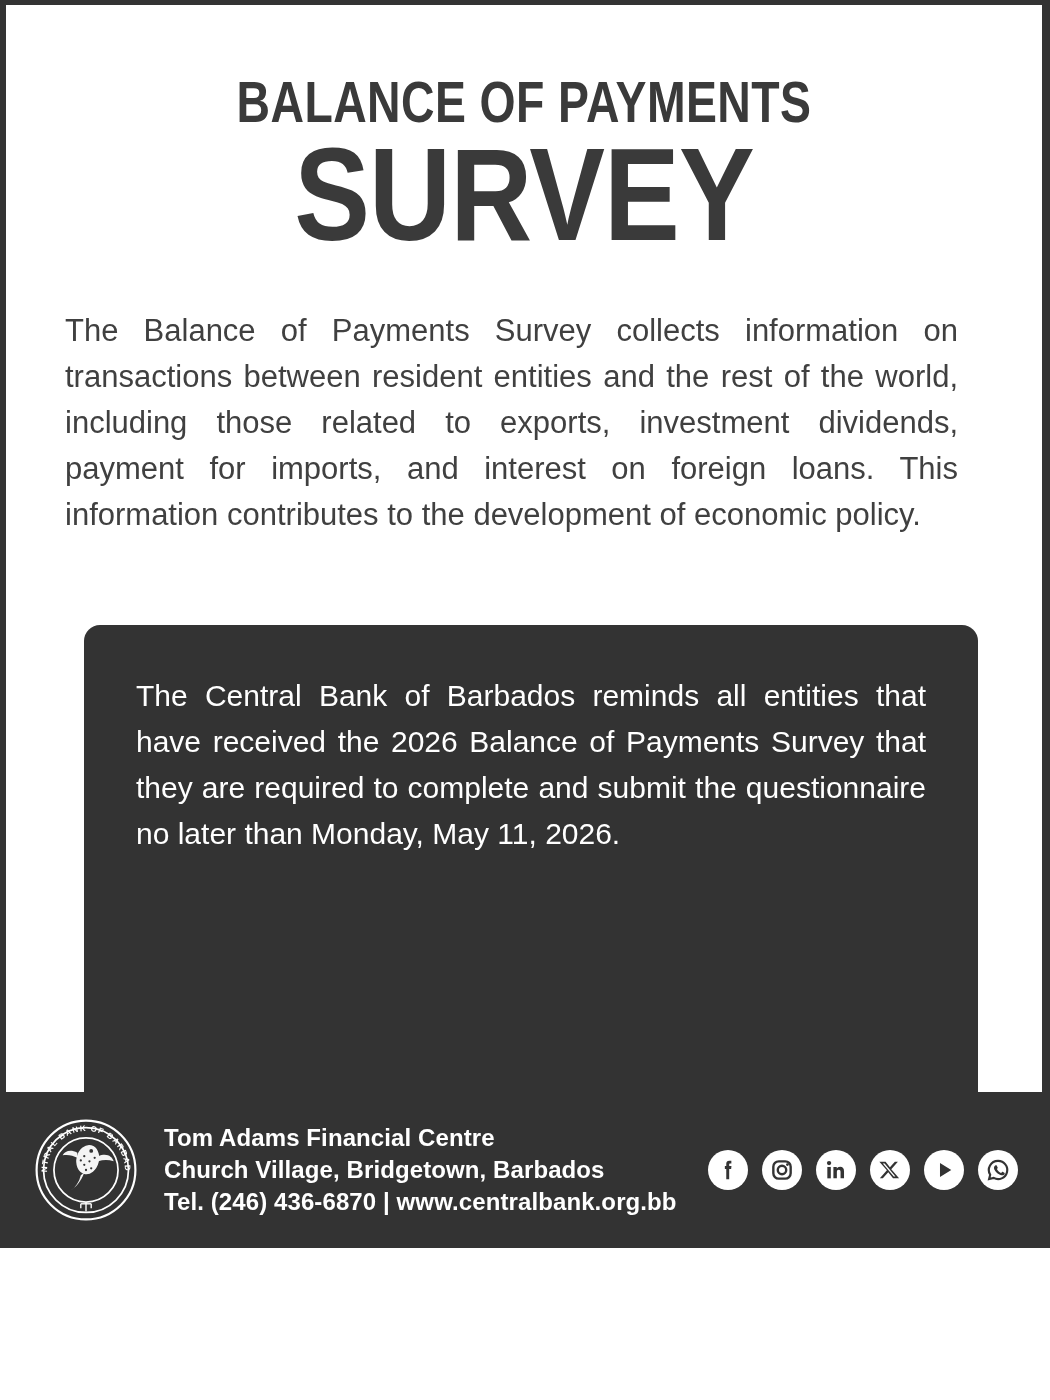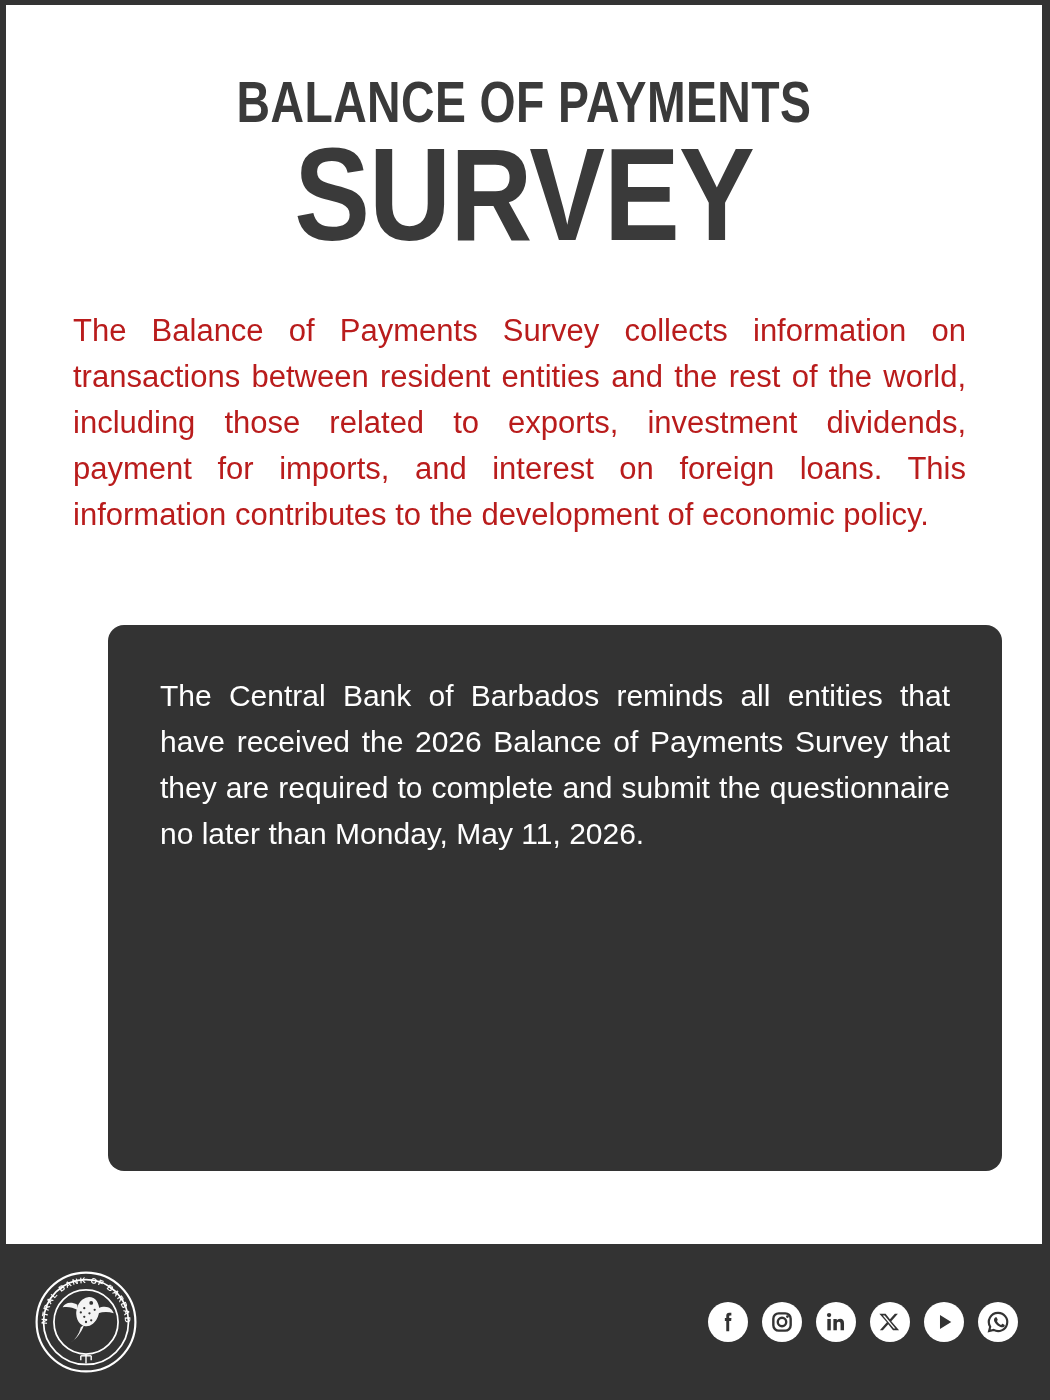--- a/index.html
+++ b/index.html
@@ -11,21 +11,21 @@
     width: 1050px;
     height: 1400px;
     font-family: "Liberation Sans", sans-serif;
     overflow: hidden;
   }
 
   
   .page {
     position: relative;
     width: 1050px;
-    height: 1400px;
+    height: 1248px;
     background: #ffffff;
     box-sizing: border-box;
     border-left: 6px solid #333333;
     border-right: 8px solid #333333;
     border-top: 5px solid #333333;
     overflow: hidden;
   }
 
   
   .title-block {
@@ -55,43 +55,42 @@
     color: #3a3a3a;
     transform: scaleX(0.86);
     transform-origin: center top;
     margin-top: 6px;
     white-space: nowrap;
   }
 
   
   .intro {
     position: absolute;
-    left: 67px;
+    left: 59px;
     top: 303px;
     width: 893px;
     font-family: "Liberation Sans", sans-serif;
     font-size: 31px;
     line-height: 46px;
-    color: #b91c1c;
+    color: #404040;
     text-align: justify;
     text-justify: inter-word;
   }
 
   
   .notice-box {
     position: absolute;
     left: 78px;
     top: 620px;
     width: 894px;
     height: 546px;
     background: #333333;
     border-radius: 16px;
     box-sizing: border-box;
     padding: 48px 52px 40px 52px;
-    margin-left: 24px;
   }
   .notice-p {
     font-family: "Liberation Sans", sans-serif;
     font-size: 30px;
     line-height: 46px;
     color: #ffffff;
     text-align: justify;
     text-justify: inter-word;
     margin: 0;
   }
@@ -203,20 +202,25 @@
         <circle cx="58" cy="44" r="1.3"></circle>
           <circle cx="64" cy="50" r="1.3"></circle>
         <circle cx="58" cy="54" r="1.3"></circle>
           <circle cx="66" cy="58" r="1.3"></circle>
         <circle cx="60" cy="60" r="1.3"></circle>
           <circle cx="70" cy="46" r="1.3"></circle>
         <circle cx="54" cy="49" r="1.3"></circle>
       </g>
     </svg>
 
+    <div class="footer-address">
+      <div>Tom Adams Financial Centre</div>
+      <div>Church Village, Bridgetown, Barbados</div>
+      <div>Tel. (246) 436-6870 | www.centralbank.org.bb</div>
+    </div>
 
     <div class="footer-spacer"></div>
 
     <div class="socials">
 
       <a class="social" href="#">
         <svg width="26" height="26" viewBox="0 0 24 24">
           <path fill="#333333" d="M15.2 8.2h-2.1V6.9c0-.6.4-.8.7-.8h1.3V3.5h-1.9c-2.3 0-2.8 1.7-2.8 2.8v1.9H9.1V11h1.3v9.5h2.7V11h1.8l.3-2.8z"></path>
         </svg>
       </a>

